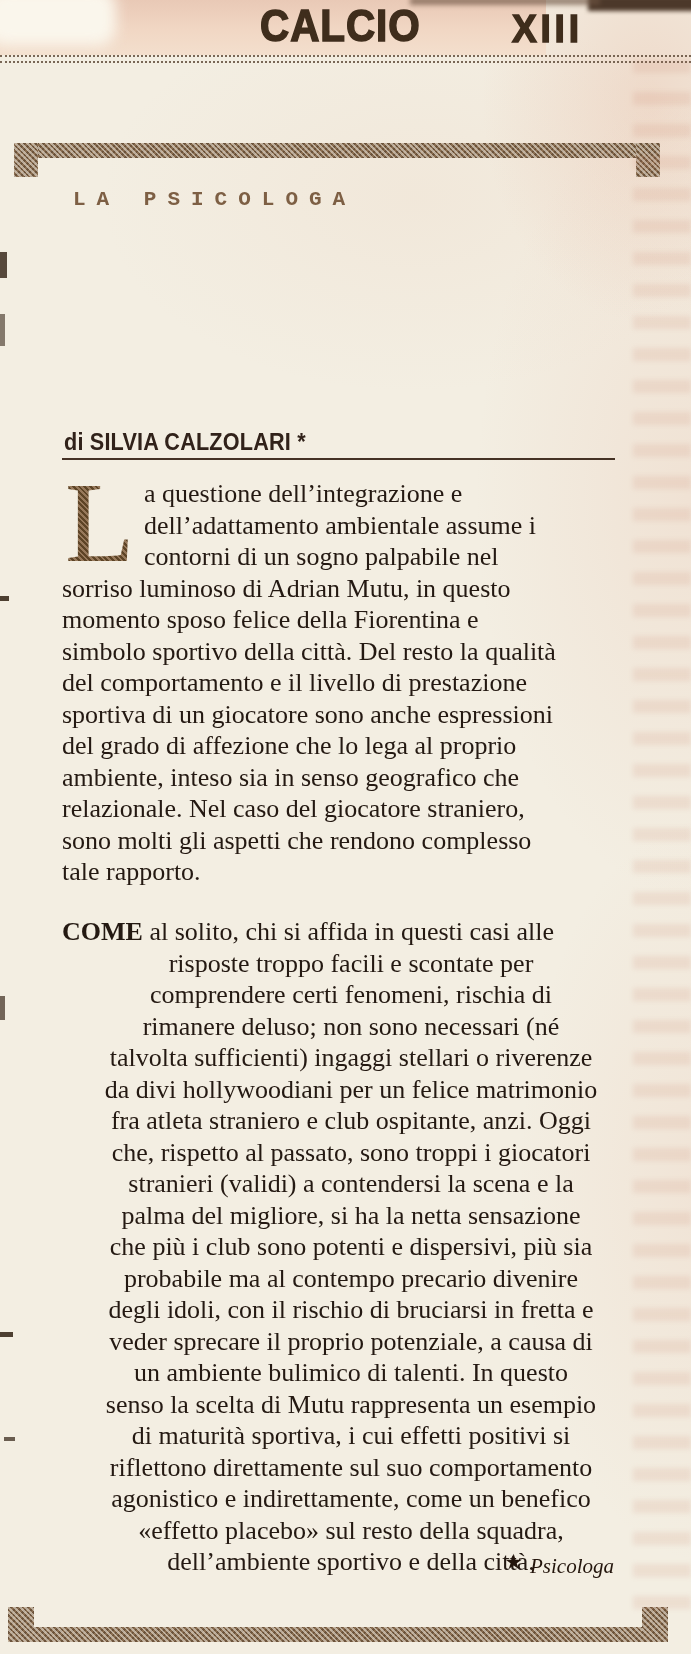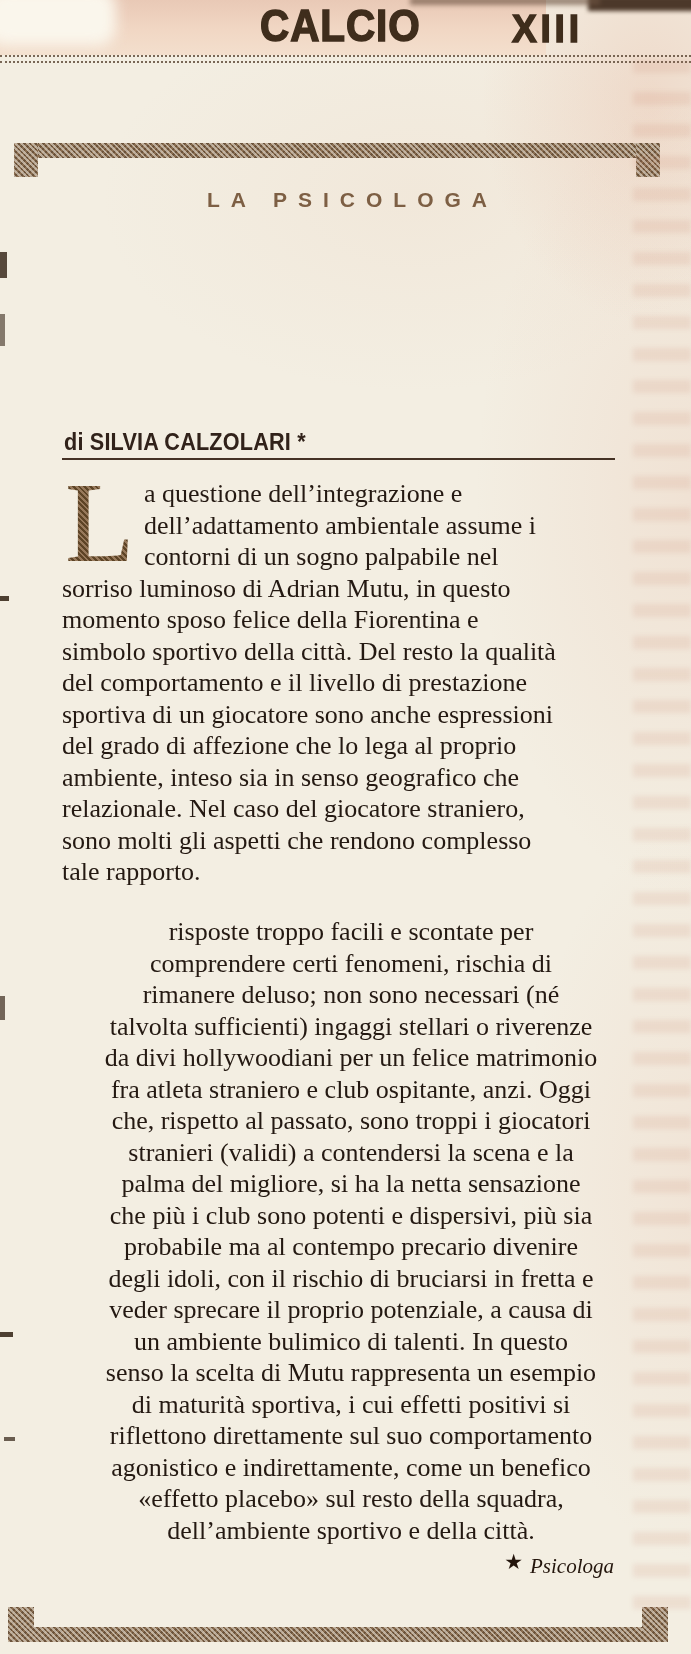--- a/index.html
+++ b/index.html
@@ -41,22 +41,22 @@
       repeating-linear-gradient(45deg, rgba(245,238,226,.55) 0 2px, transparent 2px 4px),
       repeating-linear-gradient(-45deg, rgba(58,40,24,.38) 0 2px, transparent 2px 4px);}
   .frame-top-bar {position:absolute;left:14px; top:143px; width:644px;height:15px;}
   .frame-cap-tl  {position:absolute;left:14px; top:143px; width:24px; height:34px;}
   .frame-cap-tr  {position:absolute;left:636px;top:143px; width:24px; height:34px;}
   .frame-bottom-bar{position:absolute;left:8px;top:1627px;width:660px;height:15px;}
   .frame-cap-bl  {position:absolute;left:8px;  top:1607px;width:26px; height:35px;}
   .frame-cap-br  {position:absolute;left:642px;top:1607px;width:26px; height:35px;}
 
   
-  .kicker{position:absolute;left:62px;top:188px;width:570px;text-align:center;
-    font-family:Liberation Sans, sans-serif;font-weight:900;font-size:21px;
+  .kicker{position:absolute;left:62px;top:188px;width:570px;text-align:left;
+    font-family:Liberation Mono, monospace;font-weight:900;font-size:21px;
     letter-spacing:11px;color:#7d5f44;text-indent:11px;}
   .headline{position:absolute;left:36px;top:219px;width:630px;margin:0;
     text-align:center;font-family:"Liberation Sans",sans-serif;font-weight:900;
     font-size:53px;line-height:65px;letter-spacing:-1.5px;color:#402d1f;
     -webkit-text-stroke:1.1px #402d1f;white-space:pre-line;}
   .byline{position:absolute;left:64px;top:429px;
     font-family:"Liberation Sans",sans-serif;font-weight:700;font-size:23px;
     color:#31221a;letter-spacing:.2px;transform:scaleX(.94);transform-origin:left top;
     white-space:nowrap;}
   .byline-rule{position:absolute;left:62px;top:458px;width:553px;height:2px;
@@ -124,20 +124,21 @@
 del comportamento e il livello di prestazione
 sportiva di un giocatore sono anche espressioni
 del grado di affezione che lo lega al proprio
 ambiente, inteso sia in senso geografico che
 relazionale. Nel caso del giocatore straniero,
 sono molti gli aspetti che rendono complesso
 tale rapporto.</span>
   </div>
 
   <div class="para2 body-text">
+    <div><span class="p2-lead">COME</span><span> al solito, chi si affida in questi casi alle</span></div>
     <div class="para-lines">risposte troppo facili e scontate per
 comprendere certi fenomeni, rischia di
 rimanere deluso; non sono necessari (né
 talvolta sufficienti) ingaggi stellari o riverenze
 da divi hollywoodiani per un felice matrimonio
 fra atleta straniero e club ospitante, anzi. Oggi
 che, rispetto al passato, sono troppi i giocatori
 stranieri (validi) a contendersi la scena e la
 palma del migliore, si ha la netta sensazione
 che più i club sono potenti e dispersivi, più sia

